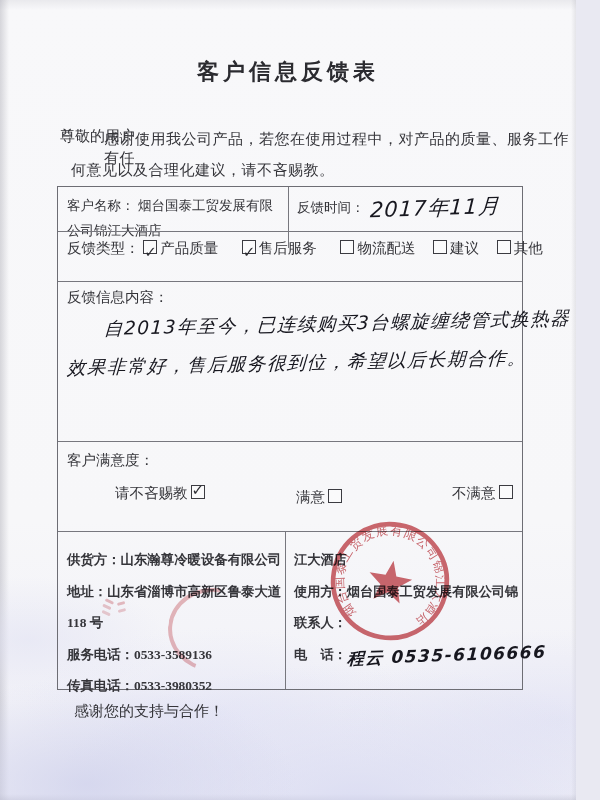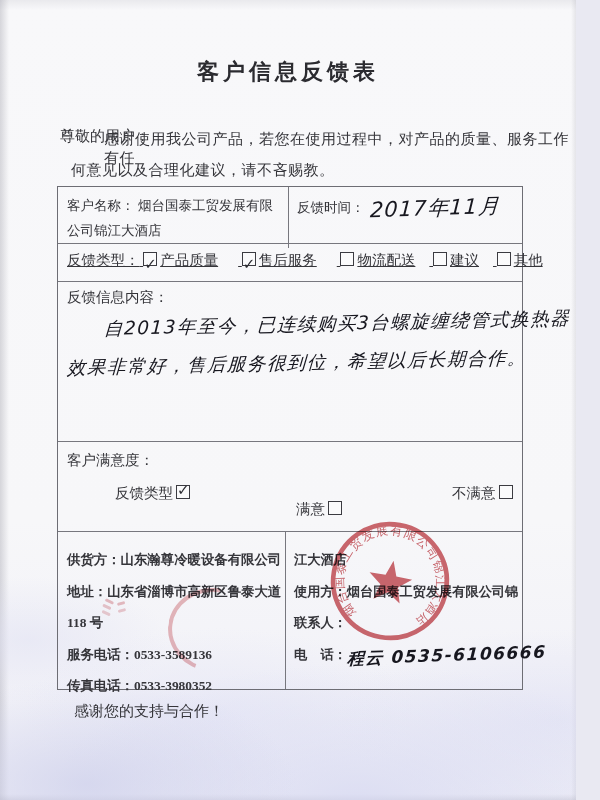--- a/index.html
+++ b/index.html
@@ -31,21 +31,21 @@
   .salutation{position:absolute;left:60px;top:99px;font-size:15px;margin-top:28px;}
   .intro1{position:absolute;left:104px;top:130px;font-size:15px;letter-spacing:.5px;}
   .intro2{position:absolute;left:71px;top:161px;font-size:15px;letter-spacing:.5px;}
   .footer-note{position:absolute;left:74px;top:702px;font-size:15px;}
 
   
   .ftable{position:absolute;left:57px;top:186px;width:464px;height:502px;border:1px solid #6d6d74;}
   .row{position:absolute;left:0;width:464px;box-sizing:border-box;border-top:1px solid #77777e;}
   .row.first{border-top:none;}
   .r1{top:0;height:61px;}
-  .r2{top:56px;height:33px;text-decoration:underline;}
+  .r2{top:44px;height:33px;}
   .r3{top:94px;height:160px;}
   .r4{top:254px;height:90px;}
   .r5{top:344px;height:158px;}
   .cell-l{position:absolute;left:0;top:0;height:100%;box-sizing:border-box;border-right:1px solid #77777e;}
   .cell-r{position:absolute;top:0;height:100%;box-sizing:border-box;}
   .r1 .cell-l{width:231px;}
   .r1 .cell-r{left:231px;width:233px;}
   .r5 .cell-l{width:228px;}
   .r5 .cell-r{left:228px;width:236px;}
 
@@ -60,21 +60,21 @@
   .hw-phone{display:inline-block;font-size:17px;letter-spacing:1.5px;transform:rotate(-2deg) skewX(-5deg);vertical-align:-2px;}
 
   .r2 .txt{padding:0 0 0 9px;font-size:14.5px;line-height:32px;white-space:nowrap;}
   .type-item{margin-right:20px;}
   .type-item.tight{margin-right:14px;}
 
   .r3 .lbl{position:absolute;left:9px;top:6px;font-size:14.5px;}
   .r4 .lbl{position:absolute;left:9px;top:9px;font-size:14.5px;text-align:center;}
   .sat-row{position:absolute;left:0;top:42px;width:100%;font-size:14.5px;}
   .sat-0{position:absolute;left:57px;top:0;}
-  .sat-1{position:absolute;left:238px;top:16px;}
+  .sat-1{position:absolute;left:238px;top:4px;}
   .sat-2{position:absolute;left:382px;top:0;margin-left:12px;}
 
   .cb{display:inline-block;width:12px;height:12px;border:1.5px solid #3b3b41;position:relative;vertical-align:-1px;margin-right:3px;background:rgba(255,255,255,.4);}
   .cb-after{margin-right:0;margin-left:3px;}
   .cb.checked::after{content:"\2713";position:absolute;left:0px;top:-5px;font-size:15px;font-weight:bold;color:#2c2c32;font-family:"DejaVu Sans",sans-serif;}
 
   .r5 .lines{padding:12px 0 0 9px;font-size:13.4px;line-height:31.5px;font-weight:bold;}
   .r5 .lines div{white-space:nowrap;}
   .r5 .cell-r .lines{padding-left:8px;font-size:13.2px;}
 
@@ -139,21 +139,21 @@
 
     <div class="row r3">
       <div class="lbl">反馈信息内容：</div>
       <div class="hw hw-line hw-l1">自2013年至今，已连续购买3台螺旋缠绕管式换热器，运行</div>
       <div class="hw hw-line hw-l2">效果非常好，售后服务很到位，希望以后长期合作。</div>
     </div>
 
     <div class="row r4">
       <div class="lbl">客户满意度：</div>
       <div class="sat-row">
-        <span class="sat-0"><span>反馈类型</span><span class="cb cb-after checked"></span></span>
+        <span class="sat-0"><span>请不吝赐教</span><span class="cb cb-after checked"></span></span>
         <span class="sat-1"><span>满意</span><span class="cb cb-after"></span></span>
         <span class="sat-2"><span>不满意</span><span class="cb cb-after"></span></span>
       </div>
     </div>
 
     <div class="row r5">
       <div class="cell-l">
         <div class="lines">
           <div>供货方：山东瀚尊冷暖设备有限公司</div>
           <div>地址：山东省淄博市高新区鲁泰大道</div>

